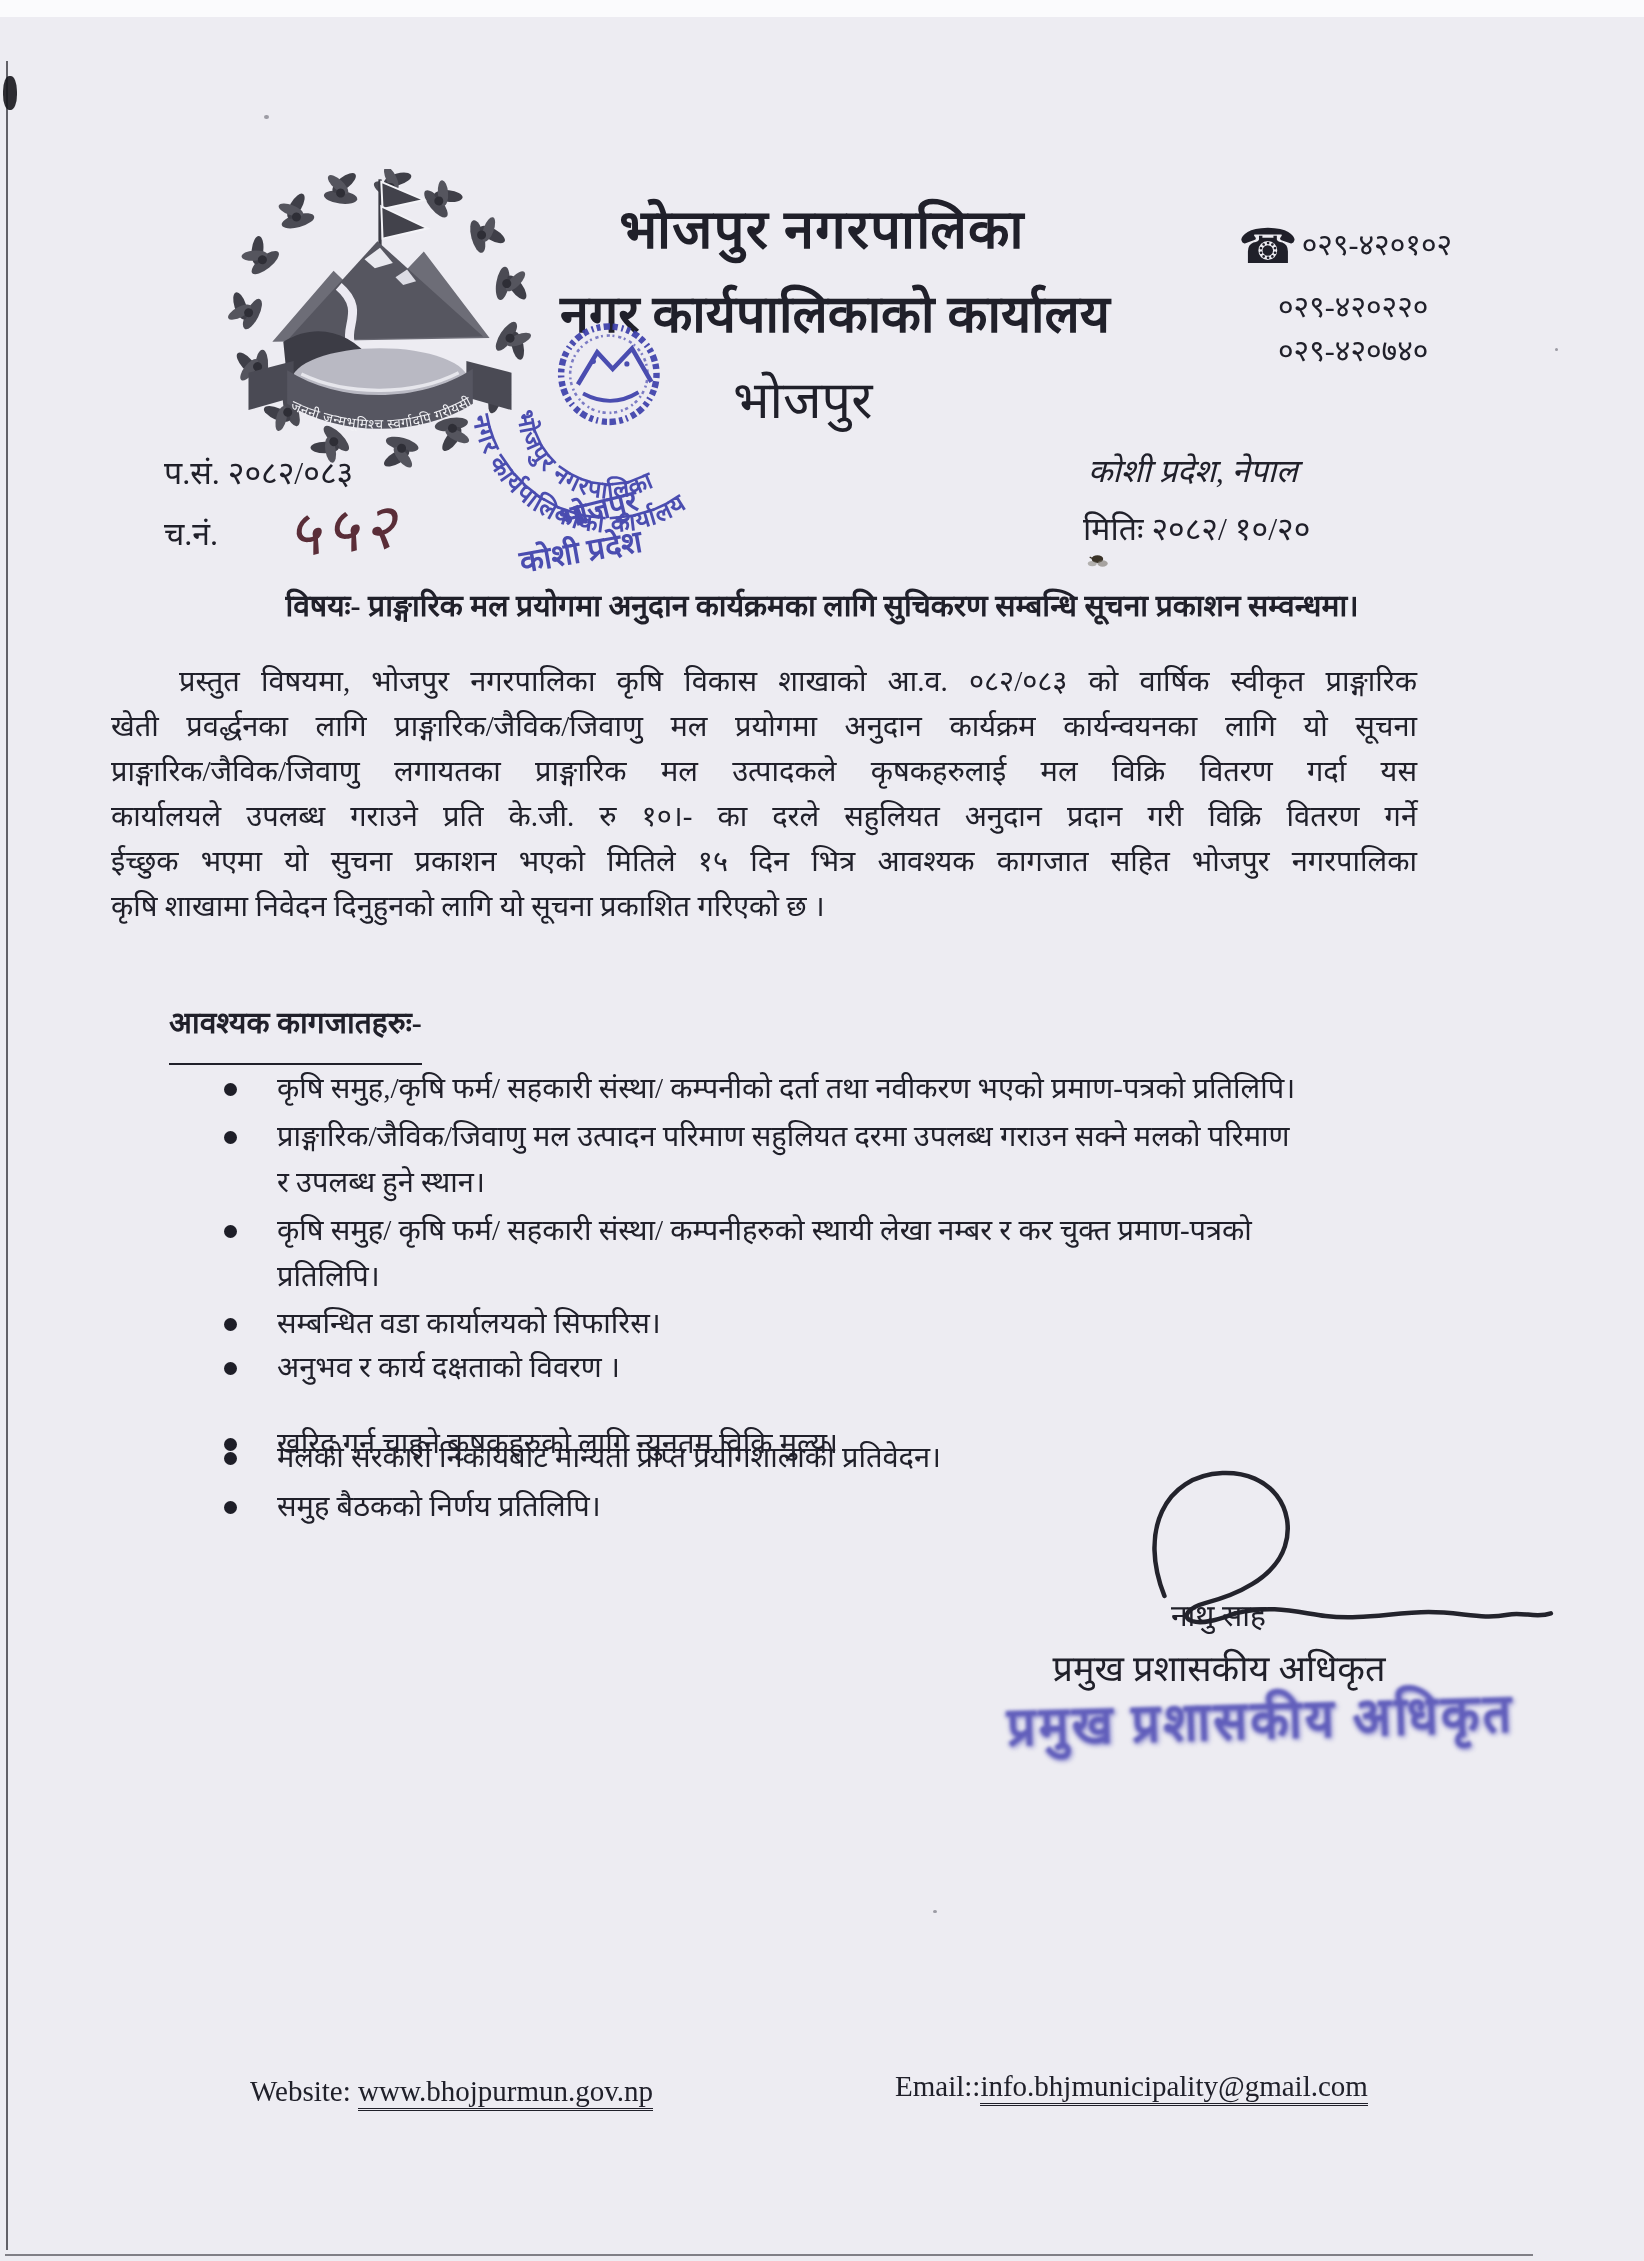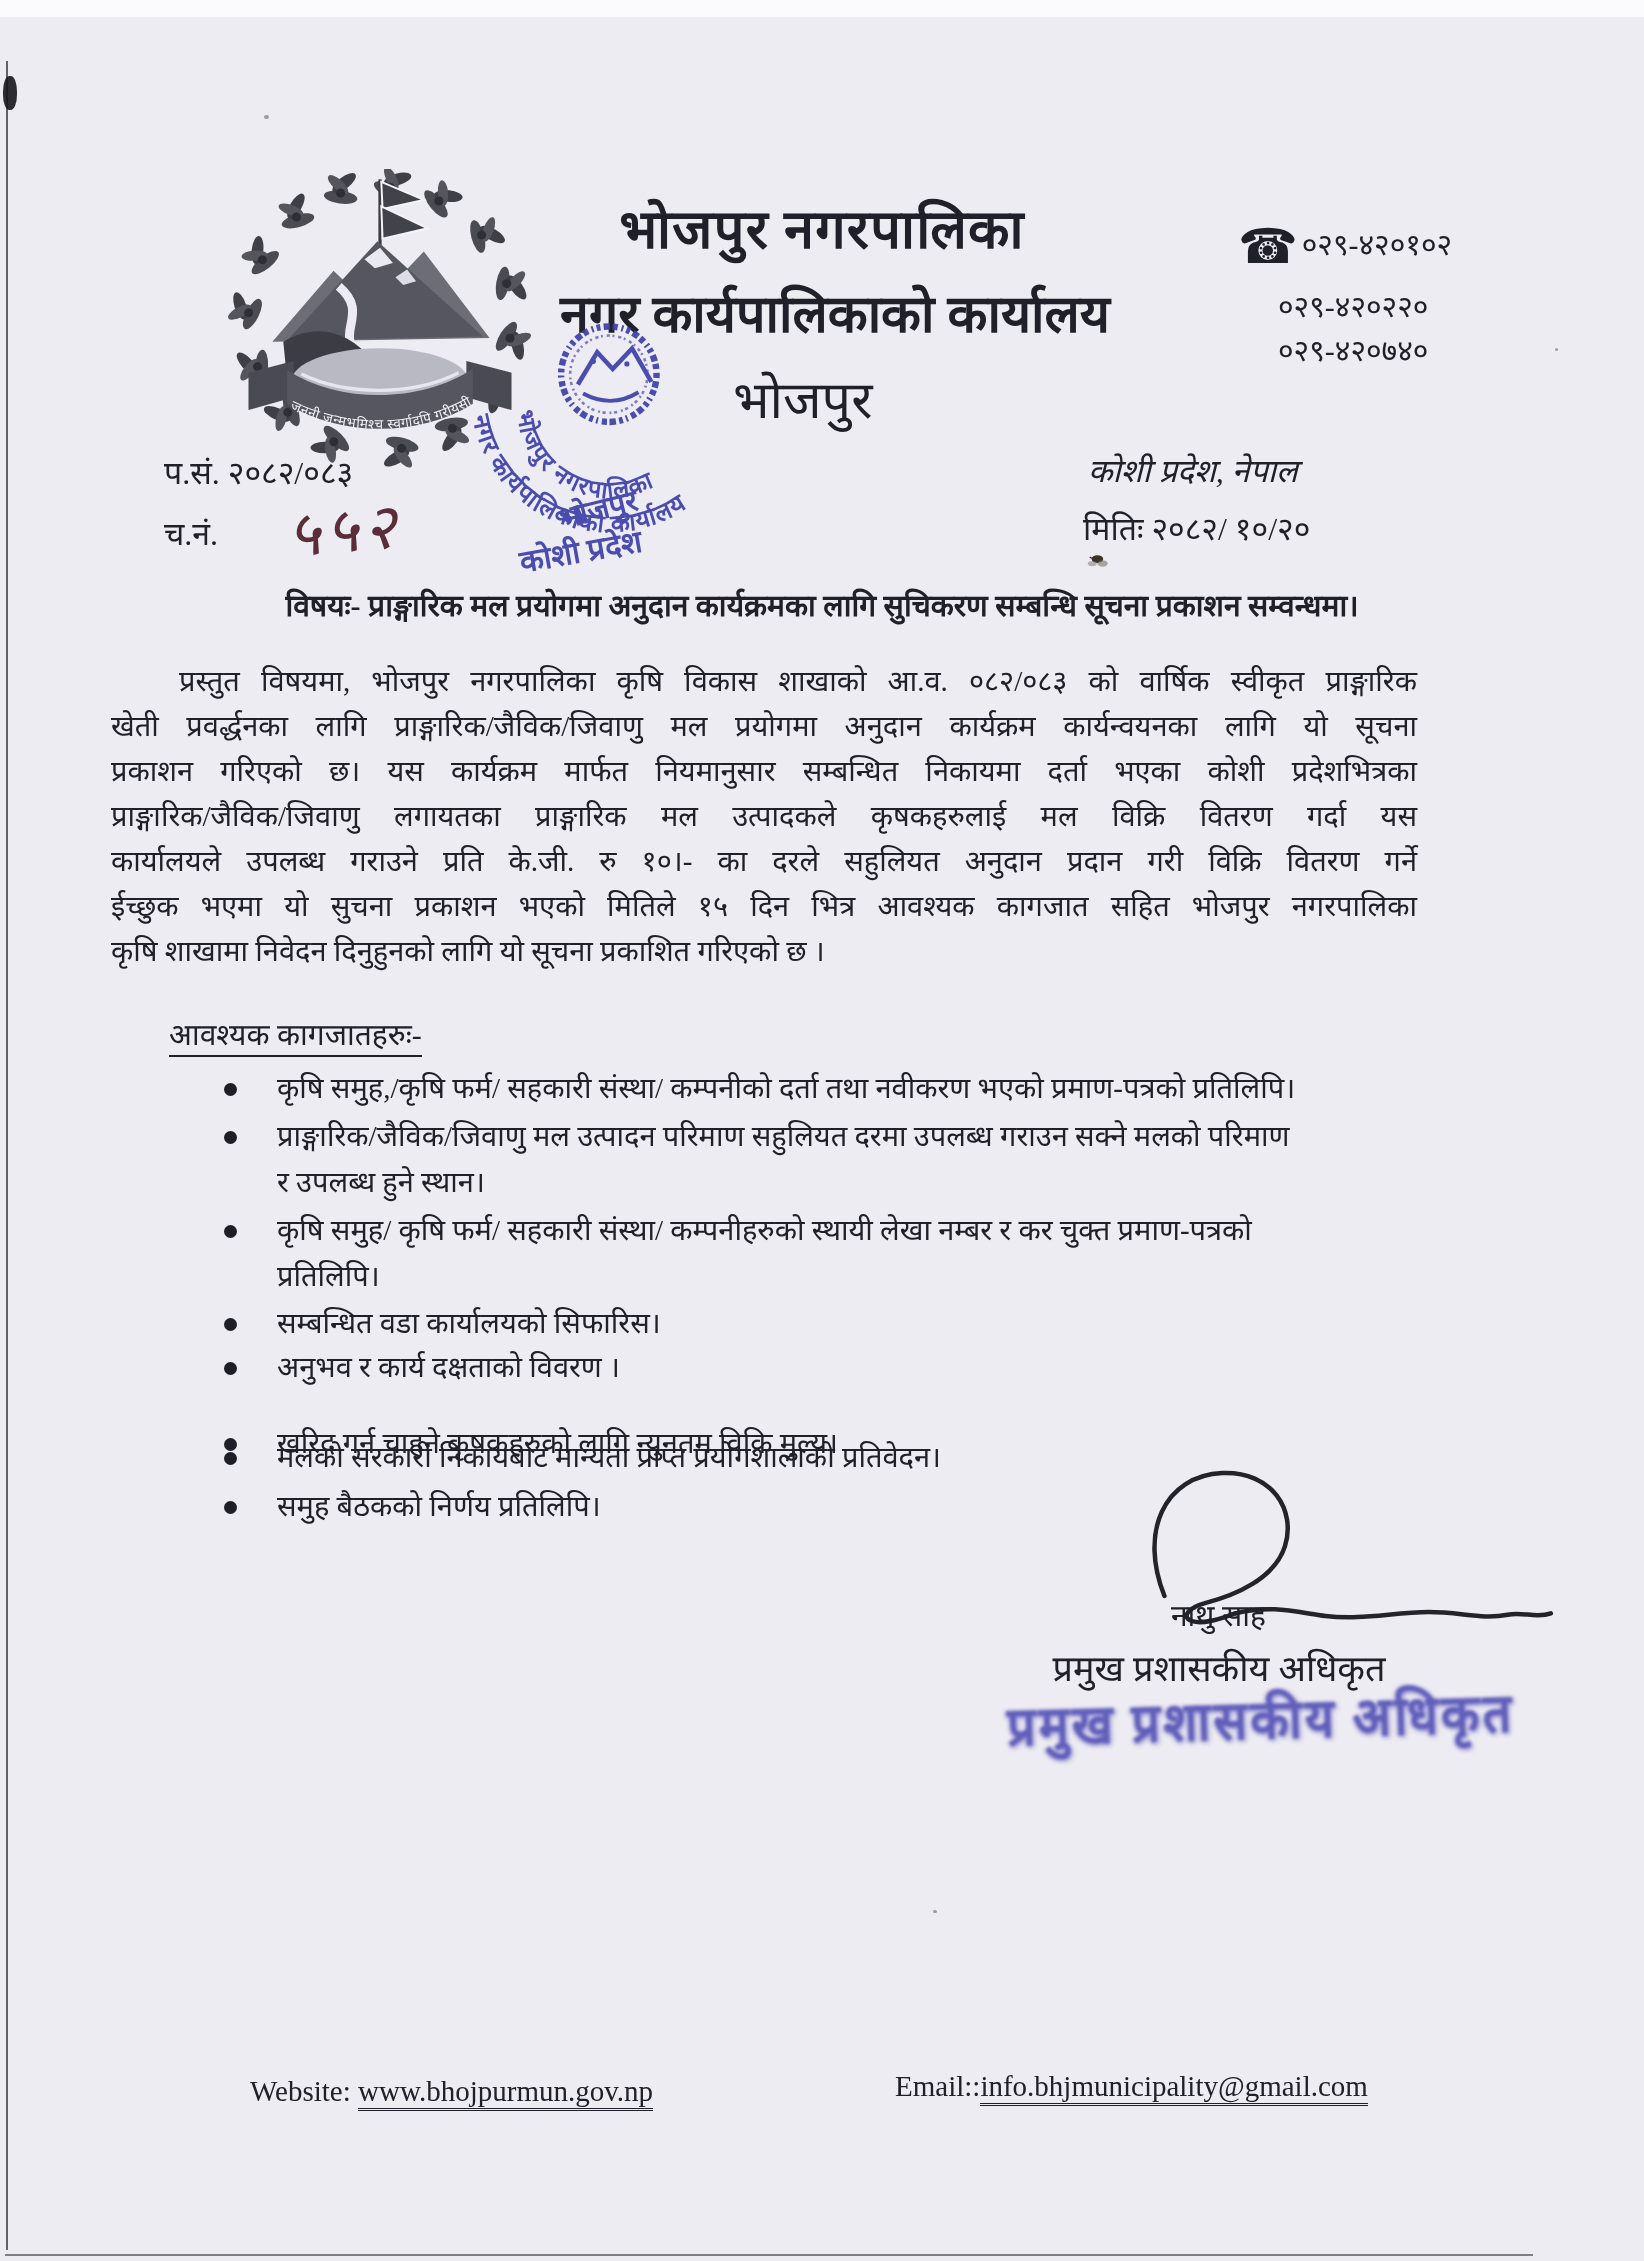--- a/index.html
+++ b/index.html
@@ -32,22 +32,22 @@
   .date{left:1083px;top:506px;font-size:32px;white-space:nowrap;}
 
   .subject{top:584px;font-size:30px;font-weight:bold;}
 
   .body-block{position:absolute;left:111px;top:659px;width:1306px;}
   .body-line{height:45px;line-height:45px;font-size:29px;white-space:nowrap;
              text-align:justify;text-align-last:justify;}
   .body-line.first{padding-left:68px;}
   .body-line.last{text-align-last:left;}
 
-  .docs-heading{left:169px;top:1001px;font-size:30px;font-weight:normal;
-                border-bottom:2.6px solid #20202a;padding-bottom:1px;margin-top:12px;}
+  .docs-heading{left:169px;top:1001px;font-size:30px;font-weight:bold;
+                border-bottom:2.6px solid #20202a;padding-bottom:21px;}
   .doc-item{position:absolute;left:277px;width:1148px;font-size:29px;line-height:46px;}
   .doc-item .ln{white-space:nowrap;}
   .doc-item::before{content:"";position:absolute;left:-53px;top:18px;width:13px;height:13px;
                     border-radius:50%;background:#1e1e28;}
   .di1{top:1065px;} .di2{top:1113px;} .di3{top:1207px;} .di4{top:1300px;}
   .di5{top:1344px;} .di6{top:1420px;} .di7{top:1434px;} .di8{top:1483px;}
 
   .sig-svg{position:absolute;left:1103px;top:1464px;}
   .sig-name{position:absolute;left:1038px;top:1594px;width:361px;text-align:center;font-size:30px;}
   .sig-title{position:absolute;left:974px;top:1643px;width:490px;text-align:center;font-size:36px;white-space:nowrap;}
@@ -183,21 +183,20 @@
       <text x="238" y="352" font-size="46" font-weight="bold" stroke="none" transform="rotate(-14 238 352)">भोजपुर</text>
       <text x="175" y="420" font-size="48" font-weight="bold" stroke="none" transform="rotate(-10 175 420)">कोशी प्रदेश</text>
     </g>
   </svg>
 
   <div class="centered subject">विषयः- प्राङ्गारिक मल प्रयोगमा अनुदान कार्यक्रमका लागि सुचिकरण सम्बन्धि सूचना प्रकाशन सम्वन्धमा।</div>
 
   <div class="body-block">
     <div class="body-line first">प्रस्तुत विषयमा, भोजपुर नगरपालिका कृषि विकास शाखाको आ.व. ०८२/०८३ को वार्षिक स्वीकृत प्राङ्गारिक</div>
     <div class="body-line">खेती प्रवर्द्धनका लागि प्राङ्गारिक/जैविक/जिवाणु मल प्रयोगमा अनुदान कार्यक्रम कार्यन्वयनका लागि यो सूचना</div>
-    <div class="body-line">प्रकाशन गरिएको छ।  यस कार्यक्रम मार्फत नियमानुसार सम्बन्धित निकायमा दर्ता भएका कोशी प्रदेशभित्रका</div>
     <div class="body-line">प्राङ्गारिक/जैविक/जिवाणु लगायतका प्राङ्गारिक मल उत्पादकले कृषकहरुलाई मल विक्रि वितरण गर्दा यस</div>
     <div class="body-line">कार्यालयले उपलब्ध गराउने प्रति के.जी. रु १०।- का दरले सहुलियत अनुदान प्रदान गरी विक्रि वितरण गर्ने</div>
     <div class="body-line">ईच्छुक भएमा यो सुचना प्रकाशन भएको मितिले १५ दिन भित्र आवश्यक कागजात सहित भोजपुर नगरपालिका</div>
     <div class="body-line last">कृषि शाखामा निवेदन दिनुहुनको लागि यो सूचना प्रकाशित गरिएको छ  ।</div>
   </div>
 
   <div class="abs docs-heading">आवश्यक कागजातहरुः-</div>
 
   <div class="doc-item di1">
     <div class="ln">कृषि समुह,/कृषि फर्म/ सहकारी संस्था/ कम्पनीको दर्ता तथा नवीकरण भएको प्रमाण-पत्रको प्रतिलिपि।</div>

